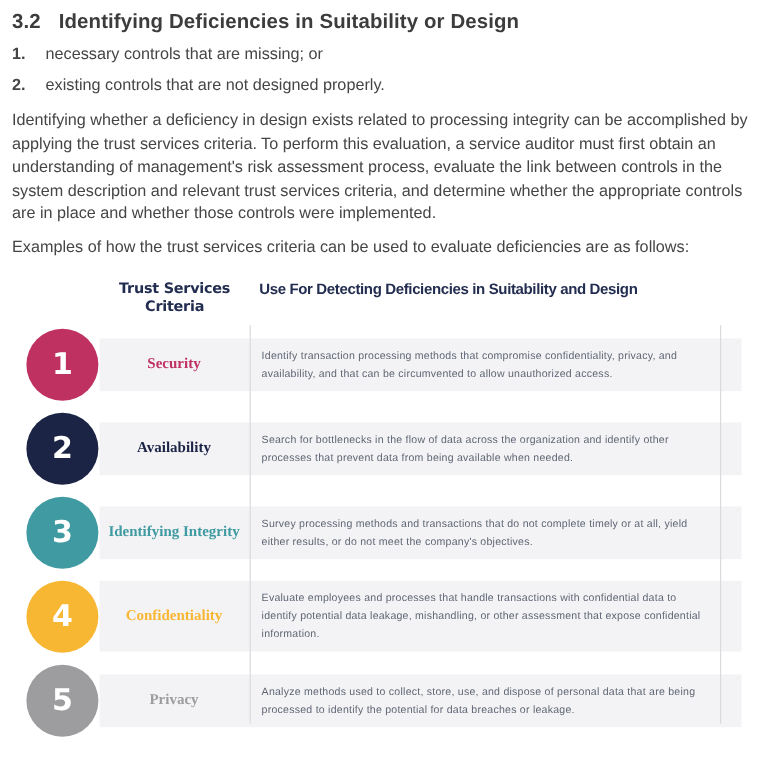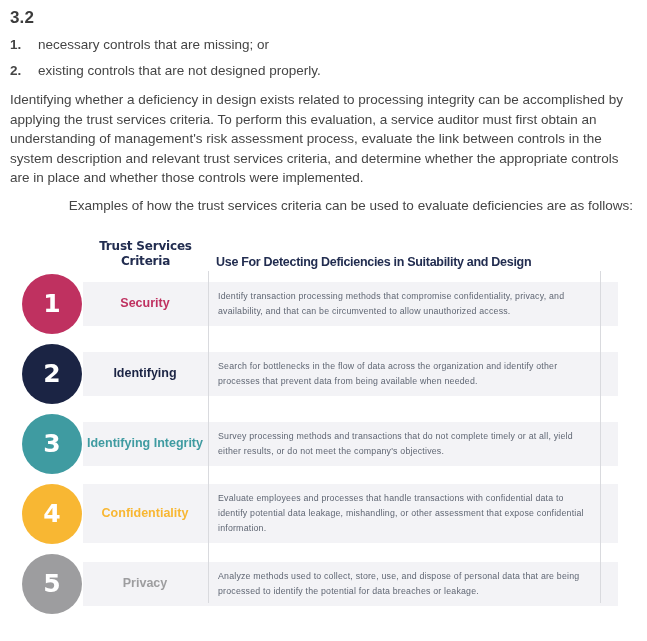--- a/index.html
+++ b/index.html
@@ -23,25 +23,25 @@
   
   .intro { font-size:13.5px; color:#454545; margin:12px 0 0 0; }
   .intro sup { font-size:8px; }
   .olist { margin-top:7px; }
   .li { display:flex; font-size:13.5px; color:#454545; margin-top:7px; line-height:19px; }
   .li .linum { font-weight:700; width:28px; flex:none; }
   .para {
     font-size:13.5px; color:#454545; line-height:19.5px;
     margin:10px 0 0 0; width:630px;
   }
-  .examples { font-size:13.5px; color:#454545; margin:10px 0 0 0;text-align:right; }
+  .examples { font-size:13.5px; color:#454545; margin:10px 0 0 0; }
 
   
   .table { position:relative; margin:20px 0 0 0; width:623px; }
-  .thead { display:flex; height:36px;align-items:flex-end; }
+  .thead { display:flex; height:36px; }
   .th1 {
     width:125px; margin-left:73px; flex:none;
     text-align:center; font-weight:700; font-size:12px; line-height:15px;
     font-family:"DejaVu Sans", sans-serif; letter-spacing:-0.2px;
   }
   .th2 {
     margin-left:8px; padding-top:1px;
     font-weight:700; font-size:12.5px; letter-spacing:-0.3px;
   }
 
@@ -58,35 +58,36 @@
     font-family:"DejaVu Sans", sans-serif;
   }
   .stripe {
     margin-left:1px; width:535px;
     display:flex; align-items:center;
     padding:7px 0; min-height:40px;
   }
   .label {
     width:124px; flex:none; text-align:center;
     font-weight:700; font-size:12.5px; line-height:15px;
-    font-family:Liberation Sans, sans-serif;
+    font-family:Liberation Serif, serif;
   }
   .desc {
     width:394px; padding:0 12px 0 11px;
     font-size:8.8px; line-height:15px; letter-spacing:0.2px;
     color:#5f6673;
   }
 </style>
 </head>
 <body>
 
 <div class="doc">
 
   <div class="heading">
     <span>3.2</span>
+    <span>Identifying Deficiencies in Suitability or Design</span>
   </div>
 
 
   <div class="olist">
     <div class="li">
       <span class="linum">1.</span>
       <span>necessary controls that are missing; or</span>
     </div>
     <div class="li">
       <span class="linum">2.</span>
@@ -113,21 +114,21 @@
         <div class="label" style="color: rgb(191, 49, 96);">Security</div>
         <div class="desc">Identify transaction processing methods that compromise confidentiality, privacy, and availability, and that can be circumvented to allow unauthorized access.</div>
       </div>
     </div>
 
     <div class="trow">
       <div class="circle" style="background: rgb(27, 36, 68);">
         <span>2</span>
       </div>
       <div class="stripe" style="background: rgb(243, 243, 246);">
-        <div class="label" style="color: rgb(27, 36, 68);">Identifying</div>
+        <div class="label" style="color: rgb(27, 36, 68);">Availability</div>
         <div class="desc">Search for bottlenecks in the flow of data across the organization and identify other processes that prevent data from being available when needed.</div>
       </div>
     </div>
 
     <div class="trow">
       <div class="circle" style="background: rgb(63, 155, 161);">
         <span>3</span>
       </div>
       <div class="stripe" style="background: rgb(243, 243, 246);">
         <div class="label" style="color: rgb(63, 155, 161);">Identifying Integrity</div>

